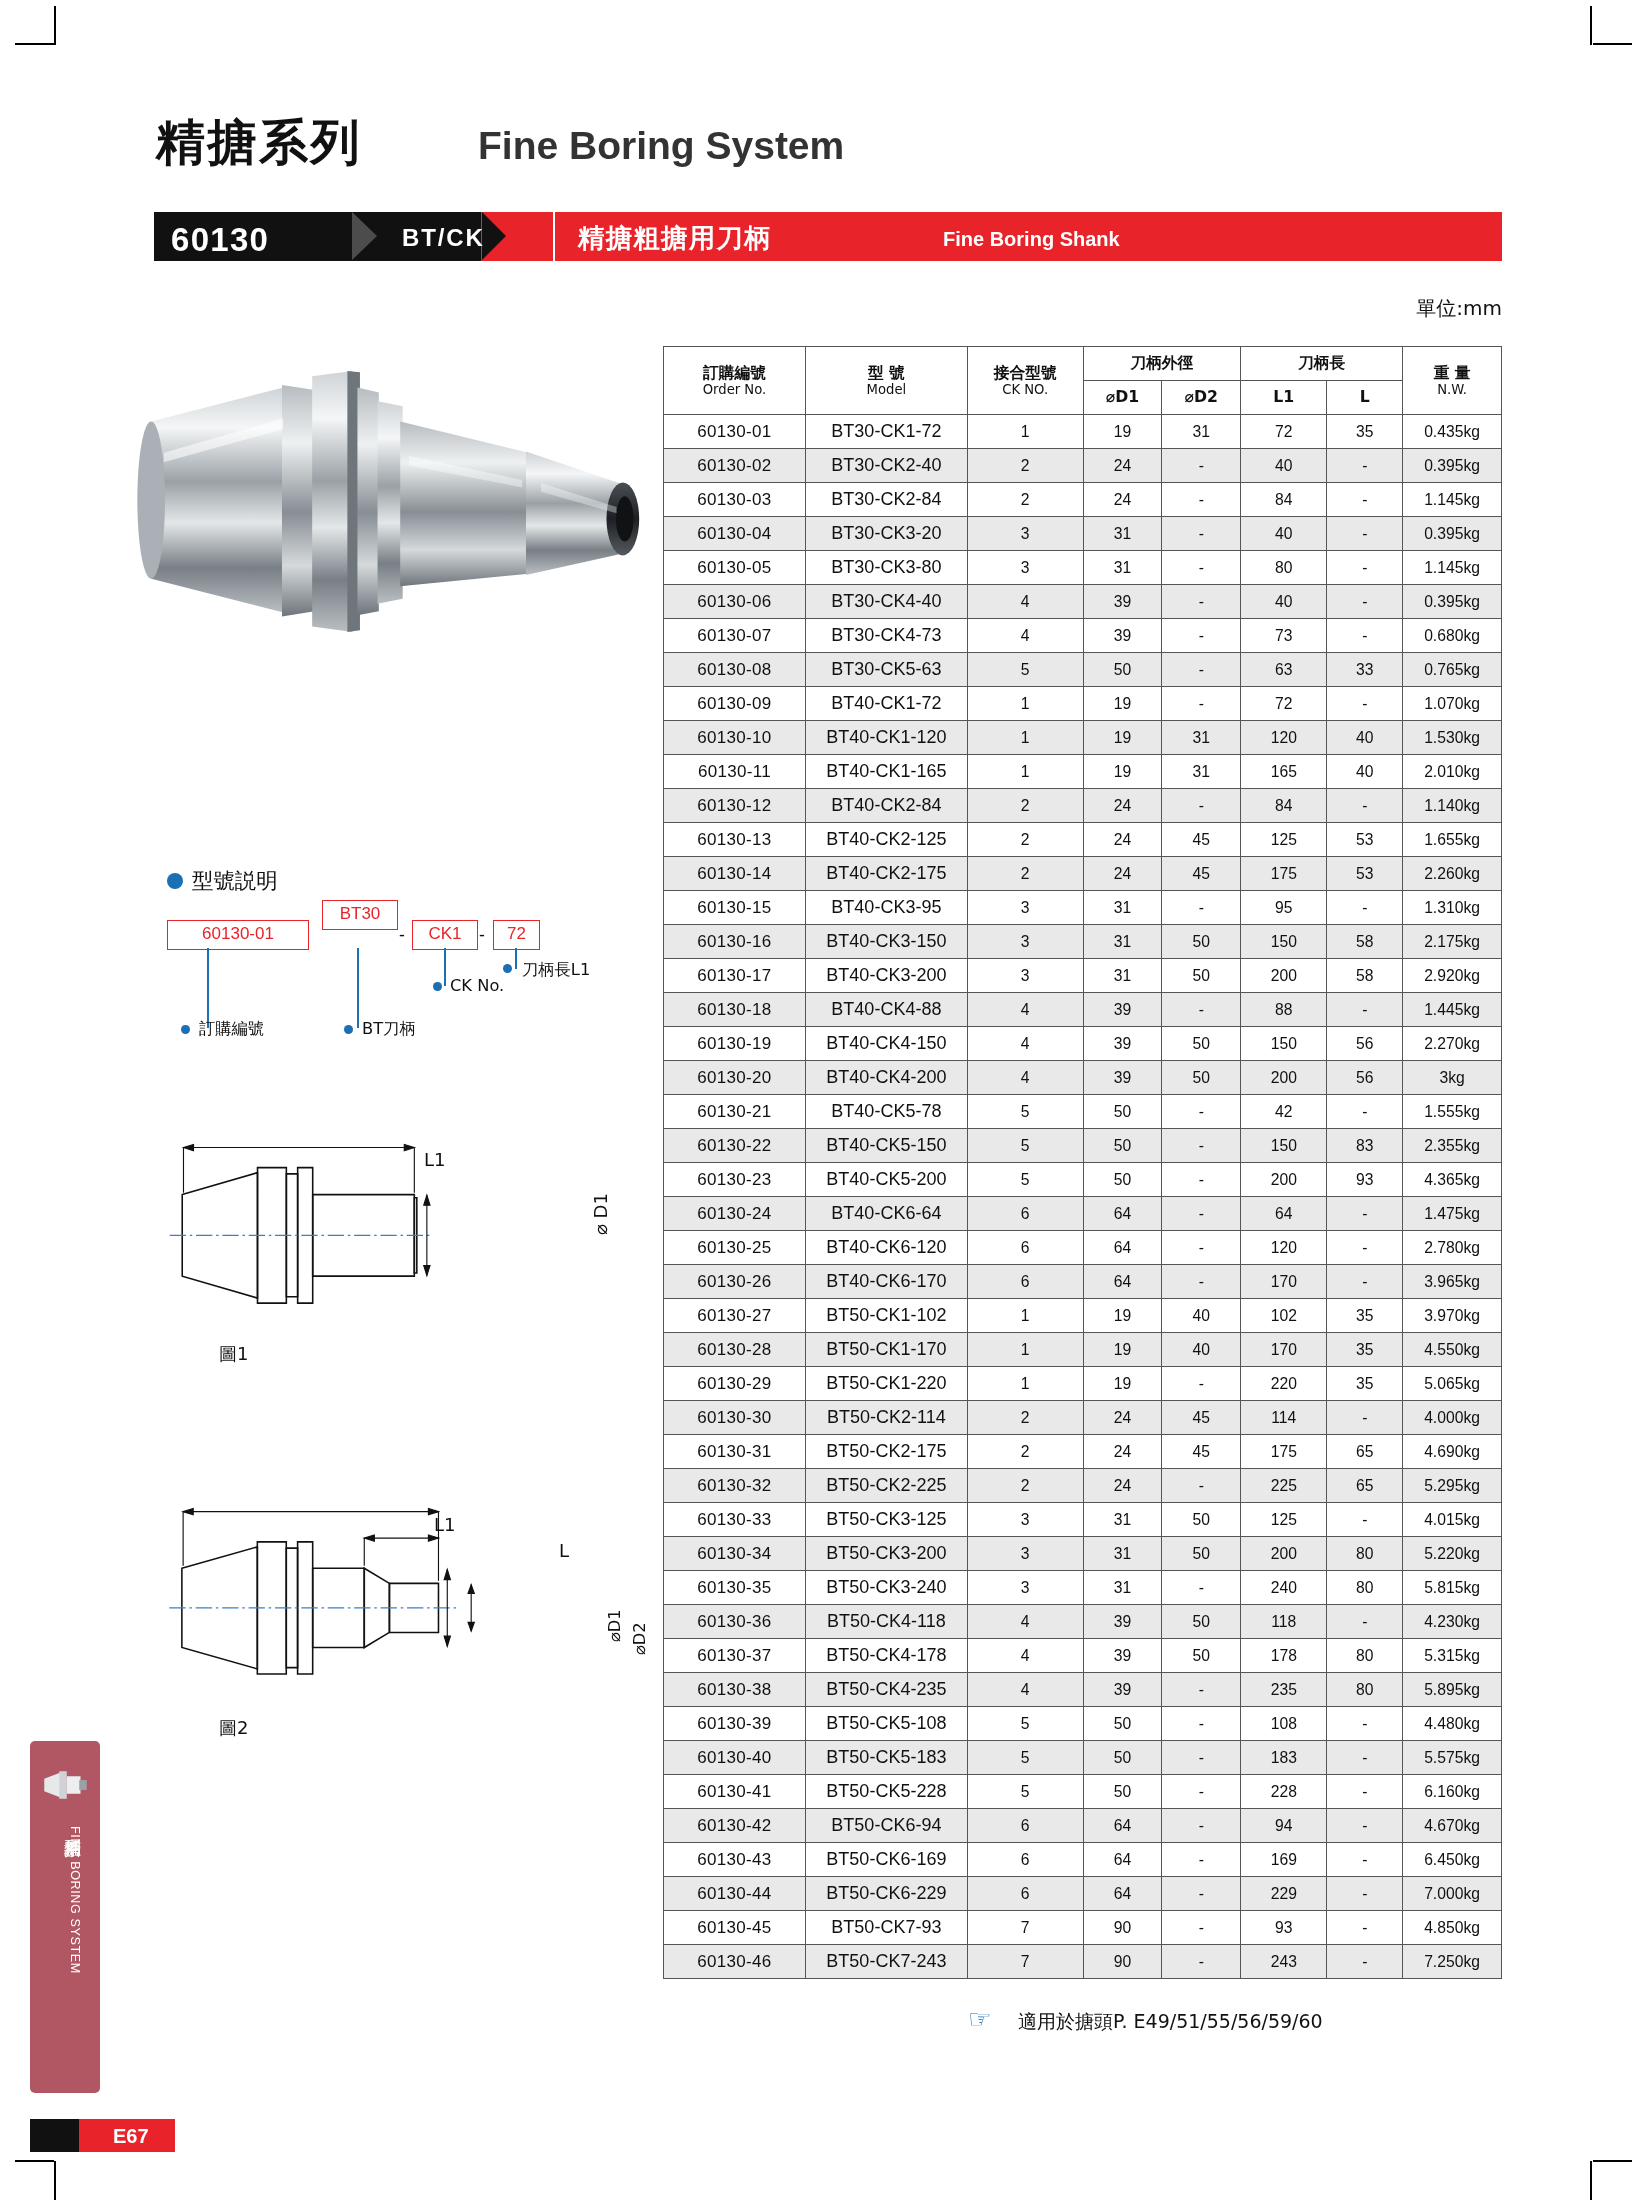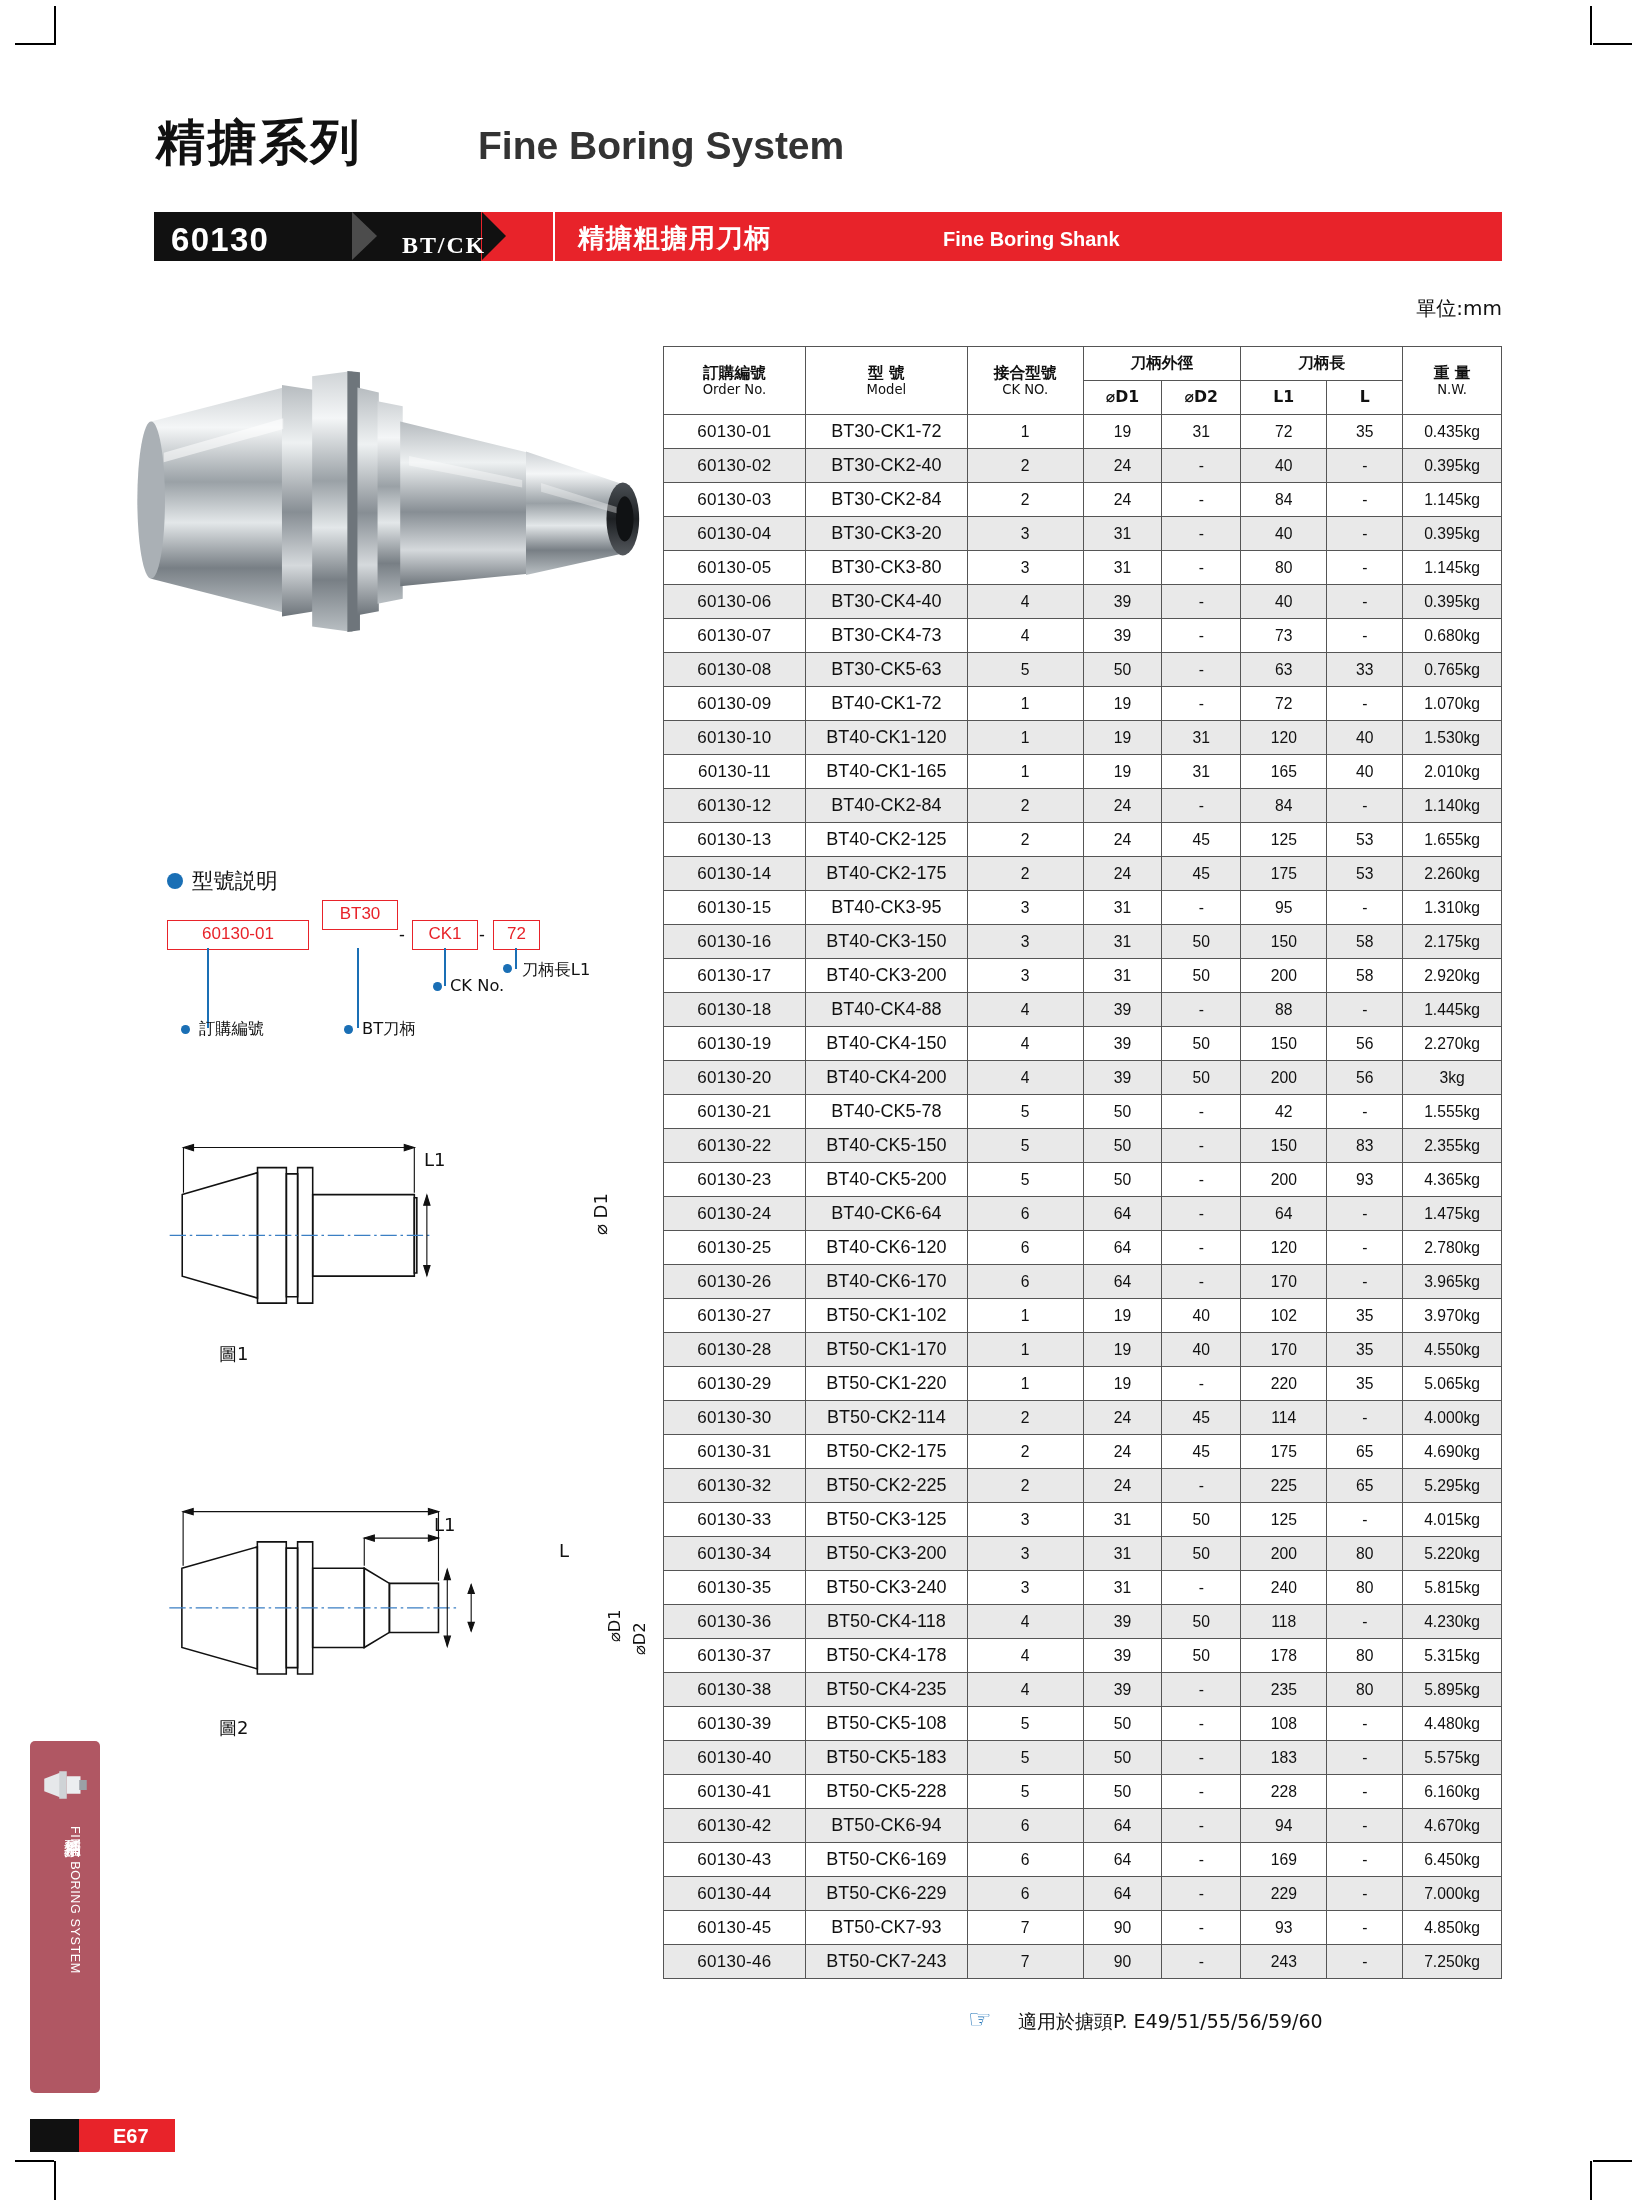--- a/index.html
+++ b/index.html
@@ -52,22 +52,22 @@
   .band-code{
     position:absolute;left:171px;top:221px;
     font-size:33px;font-weight:bold;color:#fff;letter-spacing:1.3px;
   }
   .band-arrow2{
     position:absolute;left:352px;top:212px;width:0;height:0;
     border-top:24.5px solid transparent;border-bottom:24.5px solid transparent;
     border-left:25px solid #fff;opacity:.25;
   }
   .band-btck{
-    position:absolute;left:402px;top:232px;
-    font-size:24px;font-weight:bold;color:#fff;letter-spacing:1.9px;font-family:Liberation Serif, serif;
+    position:absolute;left:402px;top:224px;
+    font-size:24px;font-weight:bold;color:#fff;letter-spacing:1.9px;
   }
   .band-sep{
     position:absolute;left:553px;top:212px;width:1.9px;height:49px;background:#fff;
   }
   .band-zh{
     position:absolute;left:578px;top:221px;
     font-size:26.4px;font-weight:bold;color:#fff;letter-spacing:1.3px;
     font-family:"DejaVu Sans","Liberation Sans",sans-serif;
   }
   .band-en{

